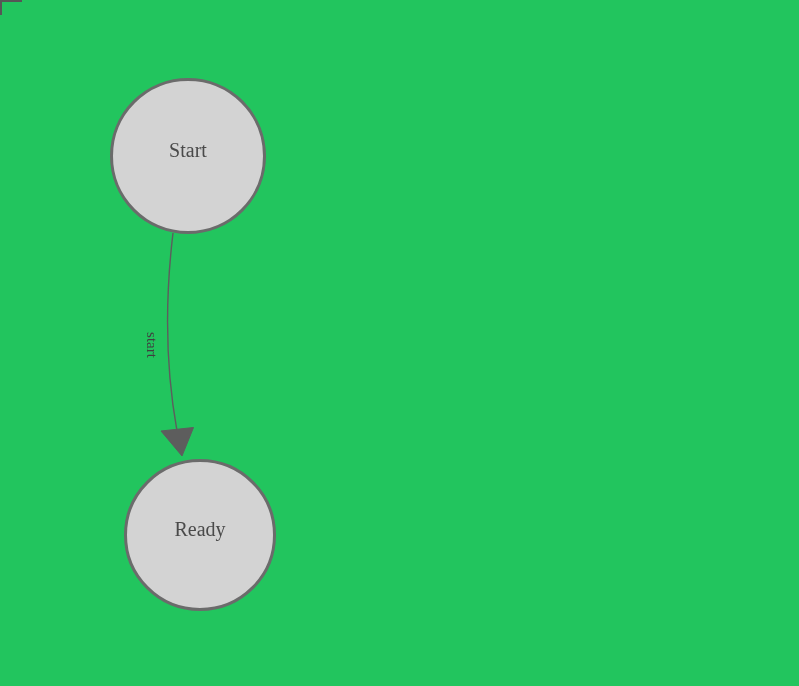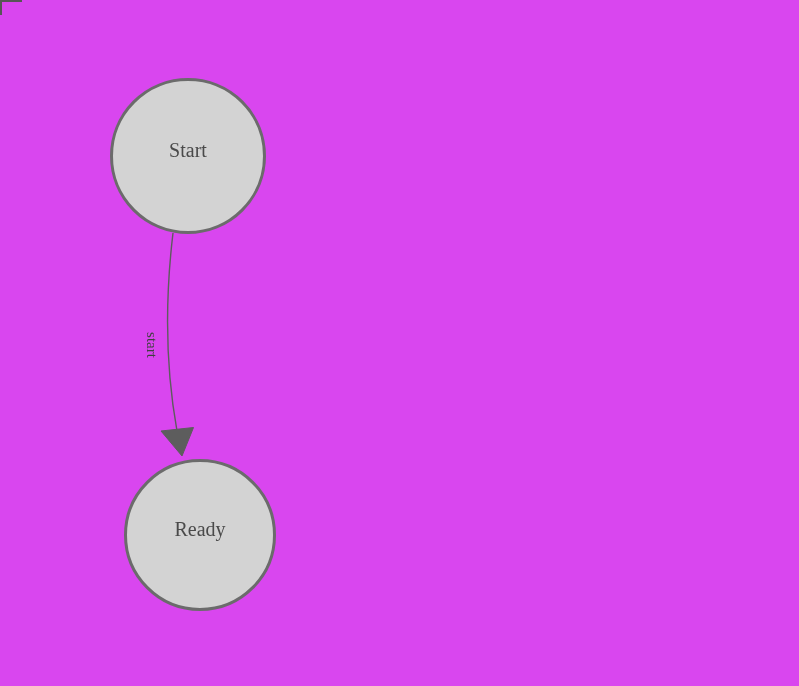--- a/index.html
+++ b/index.html
@@ -8,21 +8,21 @@
     width: 799px;
     height: 686px;
     background: #ffffff;
     overflow: hidden;
     font-family: "Liberation Serif", serif;
   }
   .canvas {
     position: relative;
     width: 799px;
     height: 686px;
-    background: #d946ef;
+    background: #22c55e;
   }
   .corner-mark {
     position: absolute;
     left: 0;
     top: 0;
     width: 20px;
     height: 13px;
     border-top: 2px solid #565656;
     border-left: 2px solid #565656;
   }

